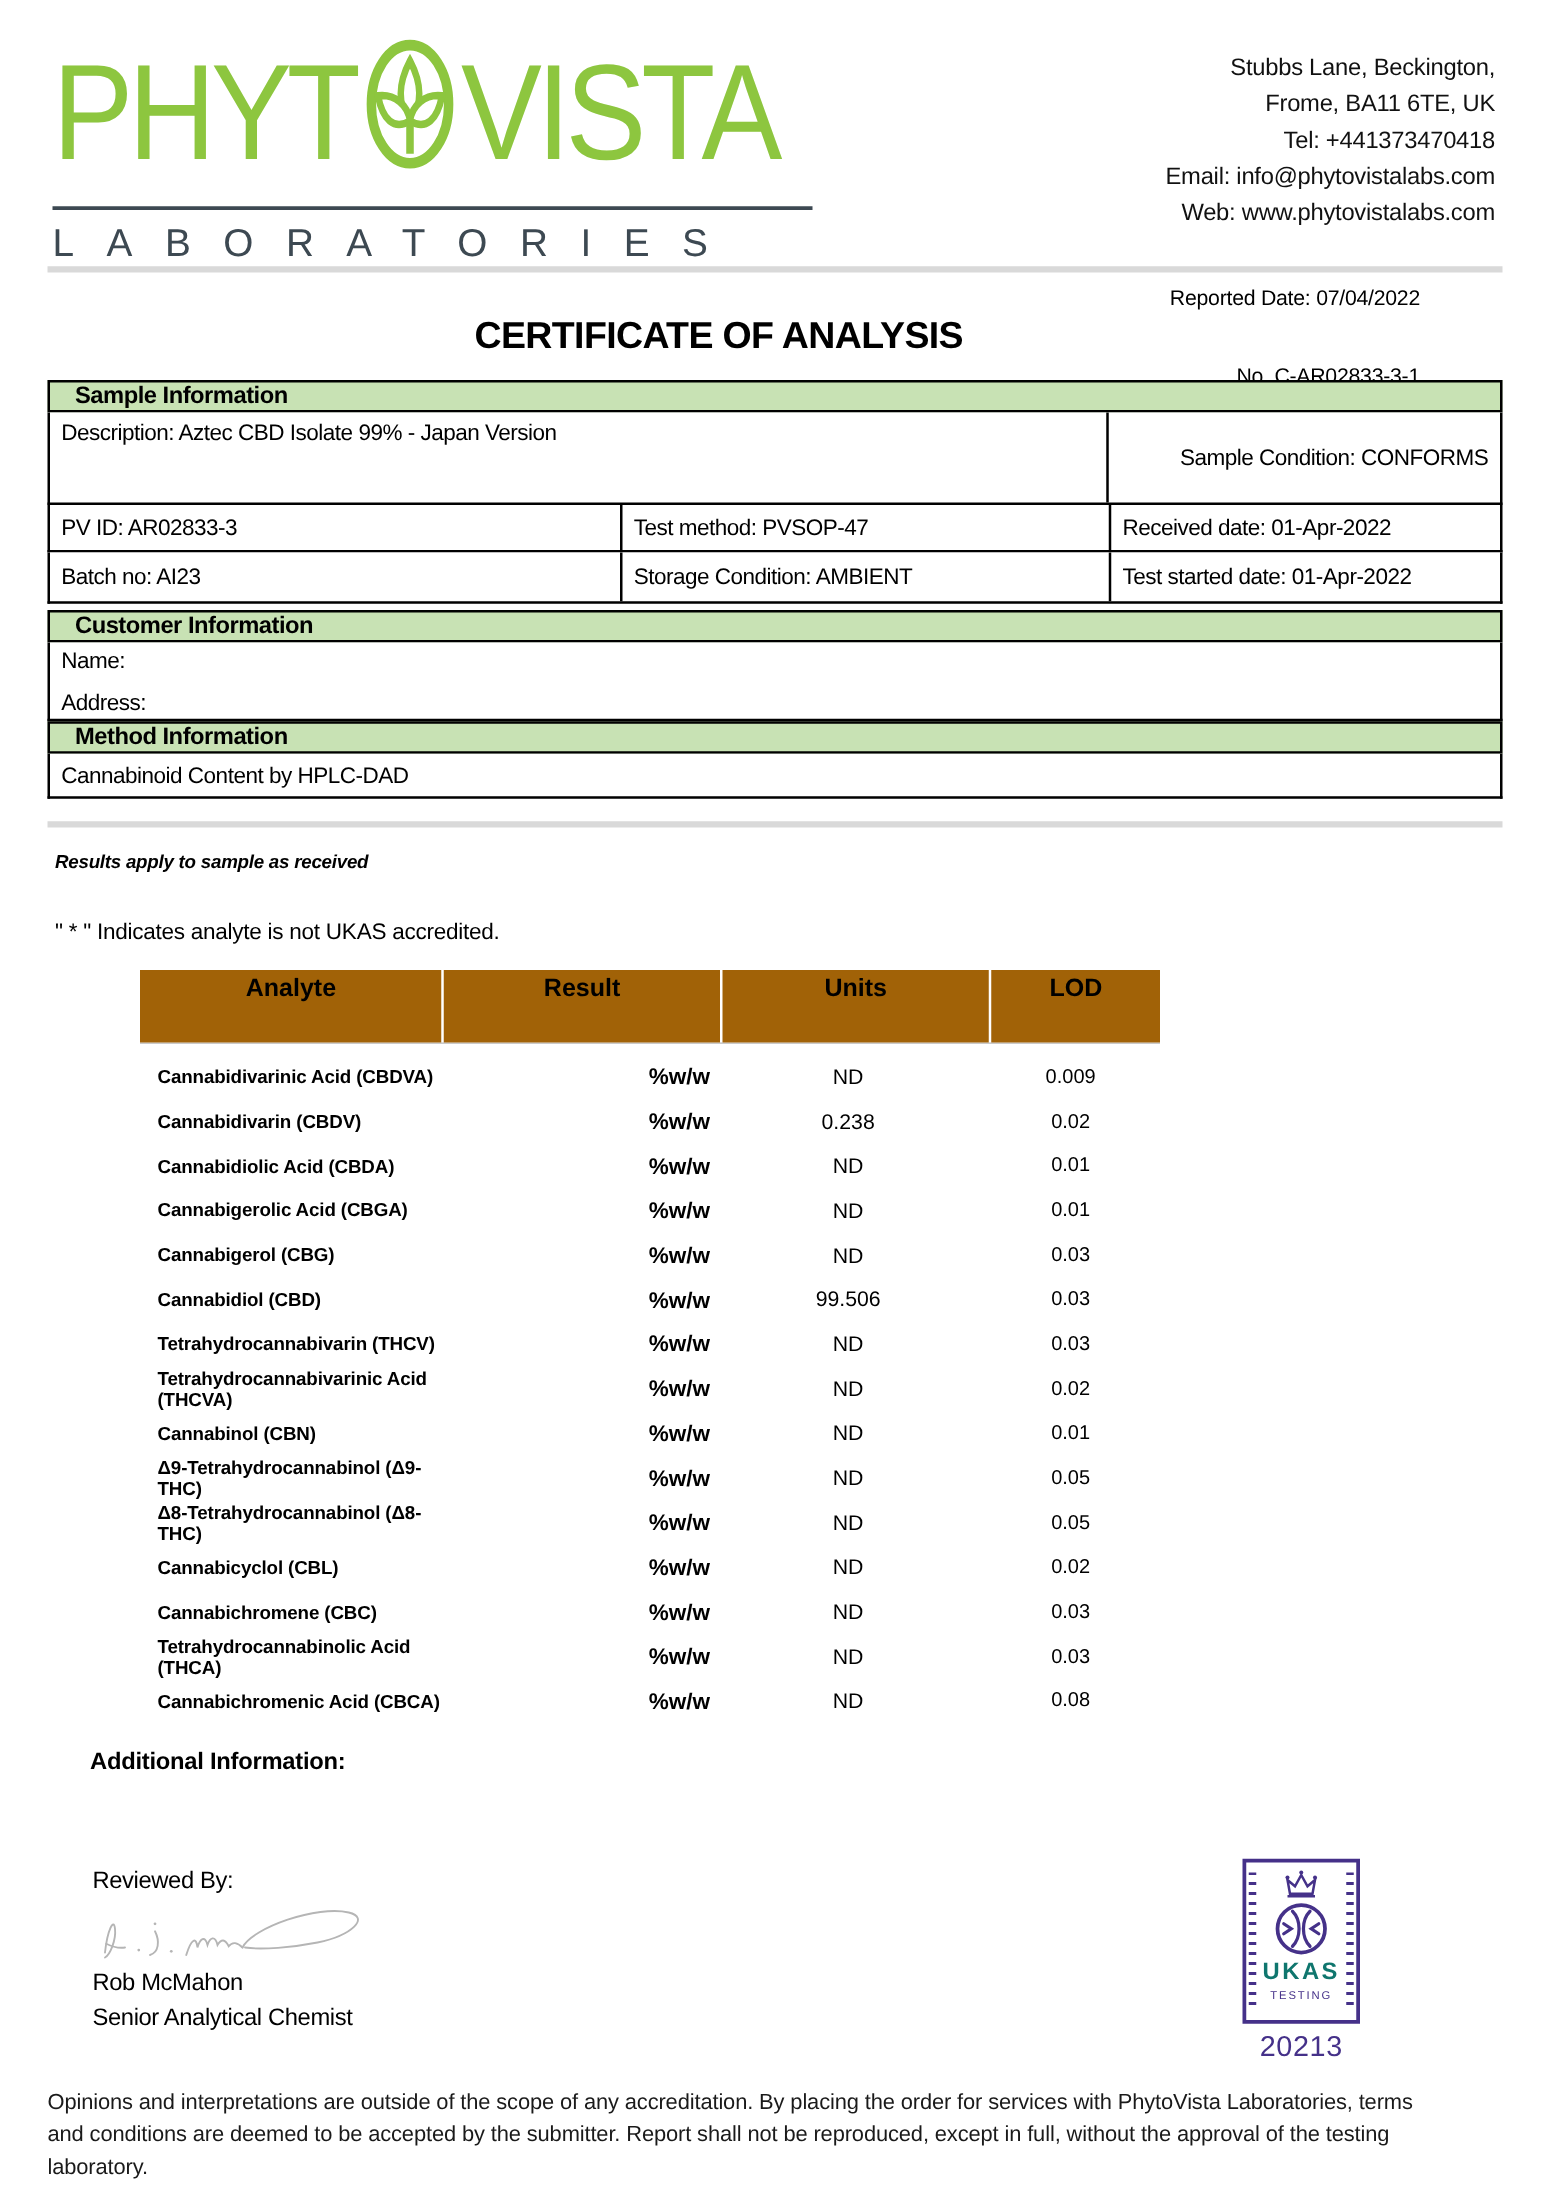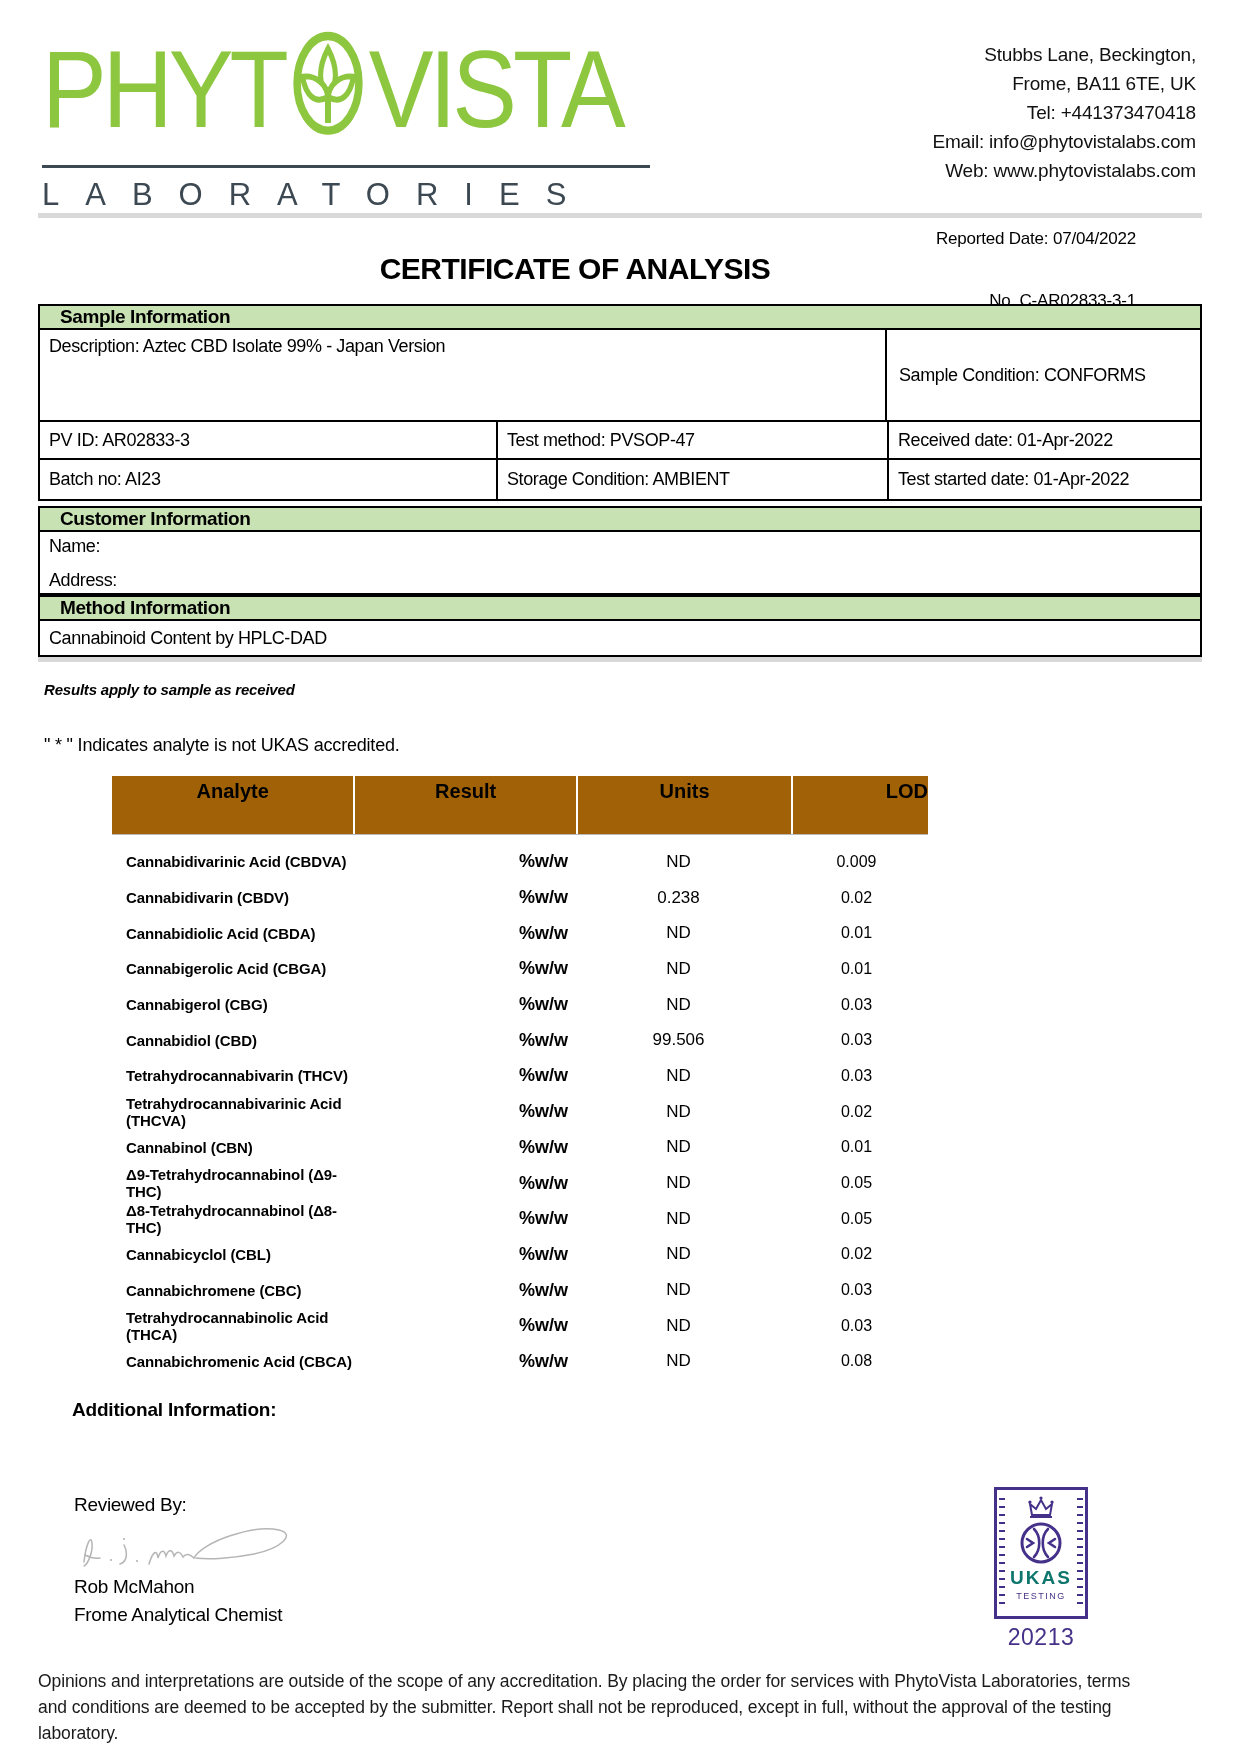--- a/index.html
+++ b/index.html
@@ -35,21 +35,21 @@
     font-size:30px; font-weight:bold; letter-spacing:-0.5px;
   }
   
   .info-block { position:absolute; left:38px; top:304px; width:1164px; font-size:18px; letter-spacing:-0.4px; }
   .sec-bar {
     background:#c8e2b4; border:2px solid #000; height:26px;
     font-weight:bold; font-size:19px; padding:0 0 0 20px; line-height:22px;
   }
   .sec-box { border:2px solid #000; border-top:none; background:#fff; }
   .row-flex { display:flex; }
-  .desc-row { height:92px; }
+  .desc-row { height:74px;gap:45px; }
   .desc-cell { width:847px; border-right:2px solid #000; padding:6px 0 0 9px; }
   .cond-cell { flex:1; display:flex; align-items:center; padding-left:12px; }
   .trio-row { height:38px; }
   .trio-row.batch { height:41px; }
   .trio-cell { display:flex; align-items:center; padding-left:9px;text-align:right; }
   .trio-c1 { width:458px; border-right:2px solid #000; }
   .trio-c2 { width:391px; border-right:2px solid #000; }
   .trio-c3 { flex:1; }
   .gap4 { height:5px; }
   .cust-box { height:63px; padding:4px 0 0 9px; }
@@ -58,21 +58,21 @@
   
   .results-note { position:absolute; left:44px; top:681px; font-size:15px; font-weight:bold; font-style:italic; letter-spacing:-0.2px; }
   .accred-note  { position:absolute; left:44px; top:735px; font-size:18px; letter-spacing:-0.2px; }
   
   .results-table { position:absolute; left:112px; top:776px; width:816px; }
   .rt-head { display:flex; border-bottom:1px solid #b9b9b9; }
   .rt-hcell {
     background:#a16207; height:58px; padding-top:4px; text-align:center;
     font-size:20px; font-weight:bold; margin-right:2px;
   }
-  .rt-hcell:last-child { margin-right:0;text-align:right; }
+  .rt-hcell:last-child { margin-right:0; }
   .c-analyte { width:242px; }
   .c-units   { width:214px; }
   .c-result  { width:221px; }
   .c-lod     { width:135px; }
   .rt-row { display:flex; height:35.7px; align-items:center; }
   .rt-row:first-child { margin-top:9px; }
   .rt-analyte { width:242px; font-size:15px; font-weight:bold; padding-left:14px; letter-spacing:-0.1px; }
   .rt-units   { width:214px; font-size:18px; font-weight:bold; text-align:right; }
   .rt-result  { width:221px; font-size:17px; text-align:center; }
   .rt-lod     { width:135px; font-size:16px; text-align:center; }
@@ -298,21 +298,21 @@
         <path d="M11 37 C15 39 20 41 26 40"></path>
         <circle cx="37" cy="42" r="1.1" fill="#b5b5b5" stroke="none"></circle>
         <path d="M50 27 C54 35 53 44 46 46"></path>
         <circle cx="50" cy="21" r="1.1" fill="#b5b5b5" stroke="none"></circle>
         <circle cx="63" cy="43" r="1.1" fill="#b5b5b5" stroke="none"></circle>
         <path d="M75 46 C79 33 83 31 84 40 C86 33 90 30 92 38 C94 32 98 30 100 38 C103 33 106 33 109 39 C112 35 116 36 120 40"></path>
         <path d="M120 40 C128 24 180 6 205 12 C222 16 208 30 180 36 C160 40 135 42 122 40"></path>
       </g>
     </svg>
     <div class="reviewer-name">Rob McMahon</div>
-    <div class="reviewer-title">Frome Analytical Chemist</div>
+    <div class="reviewer-title">Senior Analytical Chemist</div>
   </div>
 
   <div class="ukas">
     <div class="ukas-box">
       <div class="ukas-ticks ticks-l"></div>
       <div class="ukas-ticks ticks-r"></div>
       <svg width="30" height="24" viewBox="0 0 30 24" style="margin-top:5px;">
         <g fill="none" stroke="#453189" stroke-width="2">
           <path d="M6 20 L4 9 L10 14 L15 5 L20 14 L26 9 L24 20 Z"></path>
           <path d="M4 22 h22"></path>

